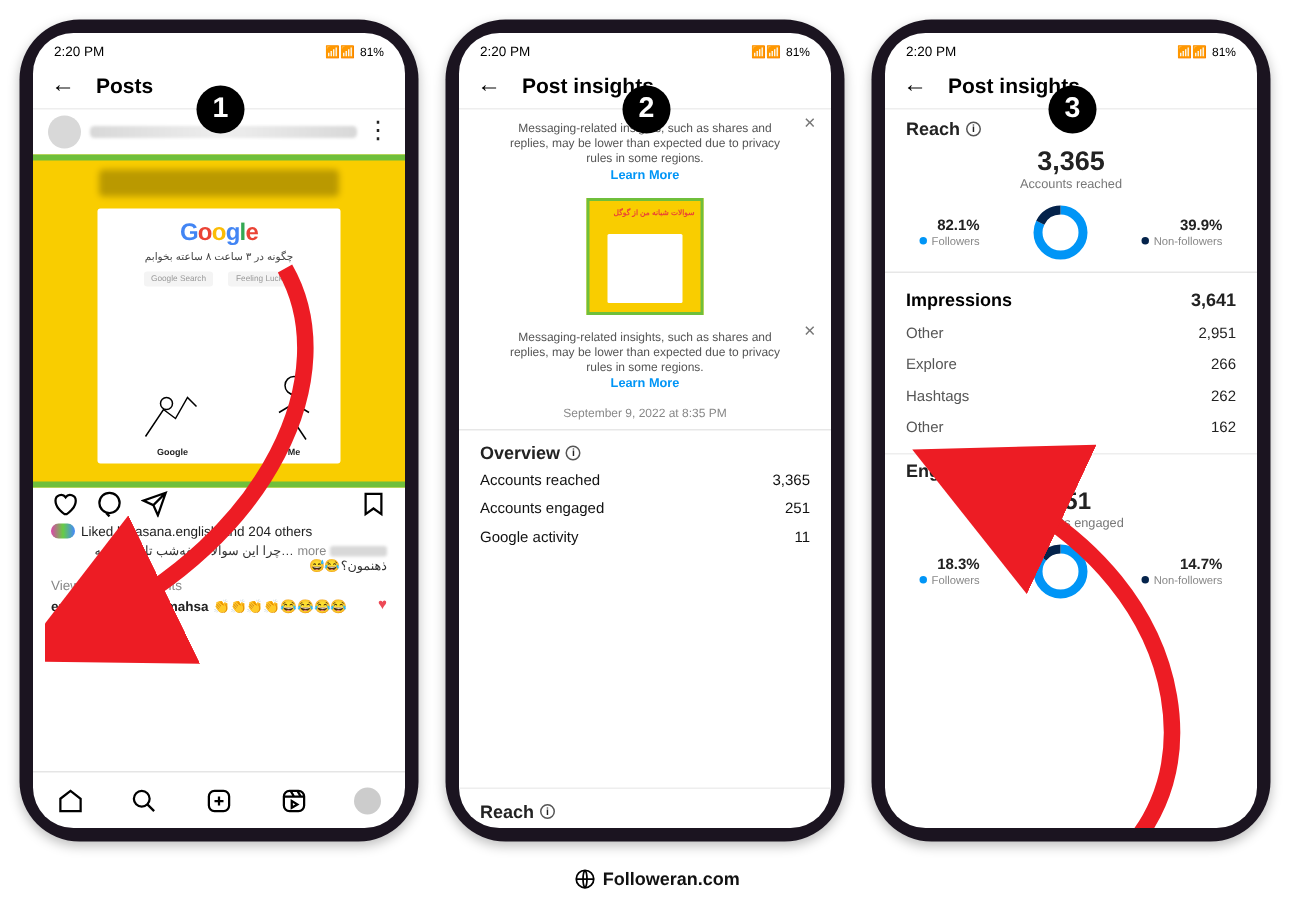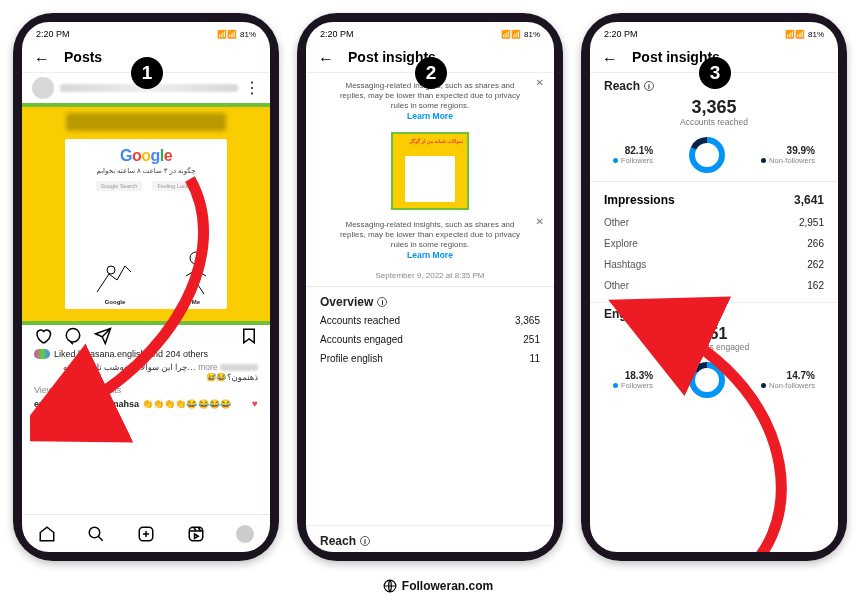--- a/index.html
+++ b/index.html
@@ -226,21 +226,21 @@
             </div>
         <div class="kv">
               <span>Accounts reached</span>
               <span>3,365</span>
             </div>
         <div class="kv">
               <span>Accounts engaged</span>
               <span>251</span>
             </div>
         <div class="kv">
-              <span>Profile english</span>
+              <span>Google activity</span>
               <span>11</span>
             </div>
       </div>
       <div class="reach-btm">
             <span>Reach</span> 
             <span class="info-i">i</span>
           </div>
     </div>
   </div>
 </div>

